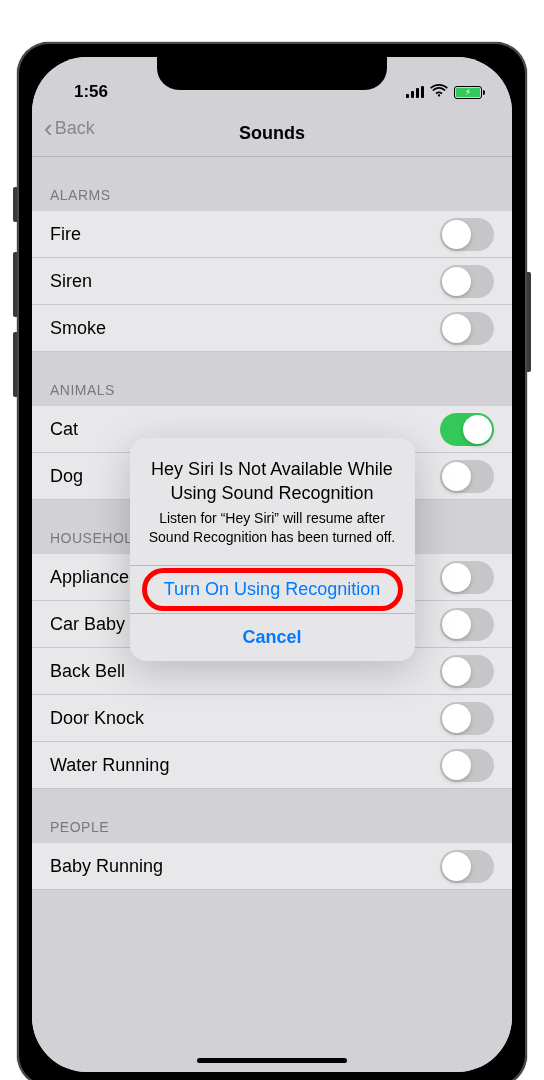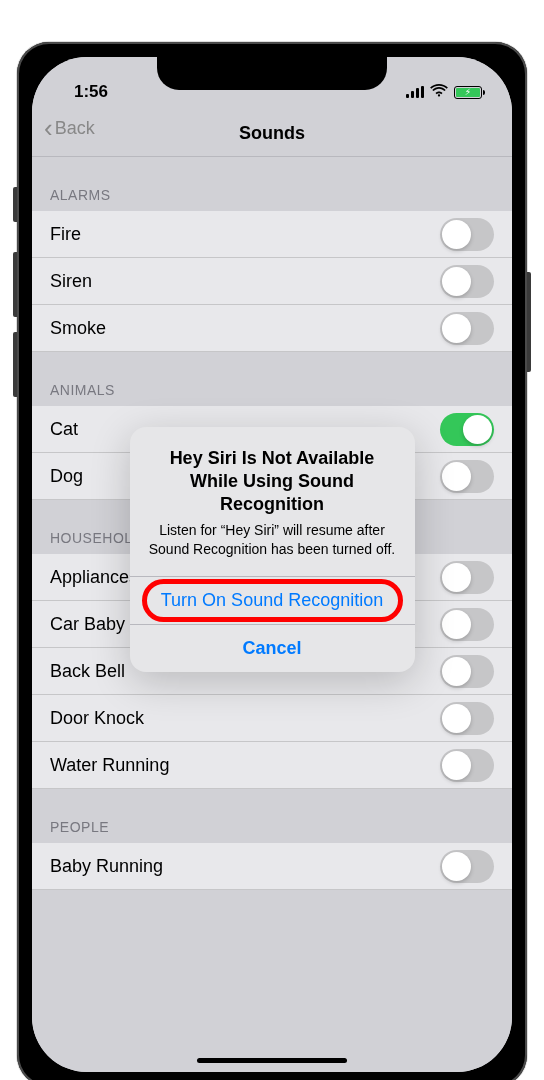--- a/index.html
+++ b/index.html
@@ -229,21 +229,21 @@
       box-shadow: 0 10px 40px rgba(0,0,0,0.2);
       position: relative;
       top: -15px;
     }
     .alert-body {
       padding: 20px 18px 18px;
       text-align: center;
     }
     .alert-title {
       font-size: 18px;
-      font-weight: 700;
+      font-weight: 400;
       color: #000;
       line-height: 1.3;
       margin-bottom: 4px;
     }
     .alert-message {
       font-size: 14px;
       color: #000;
       line-height: 1.35;
     }
     .alert-button {
@@ -378,21 +378,21 @@
         </div>
     </div>
 
     <div class="alert-backdrop">
       <div class="alert">
         <div class="alert-body">
           <div class="alert-title">Hey Siri Is Not Available While Using Sound Recognition</div>
           <div class="alert-message">Listen for “Hey Siri” will resume after Sound Recognition has been turned off.</div>
         </div>
         <div class="alert-button primary">
-          <span>Turn On Sound Recognition</span>
+          <span>Turn On Using Recognition</span>
           <div class="highlight-ring"></div>
         </div>
         <div class="alert-button bold">
           <span>Cancel</span>
         </div>
       </div>
     </div>
 
     <div class="home-indicator"></div>
   </div>

